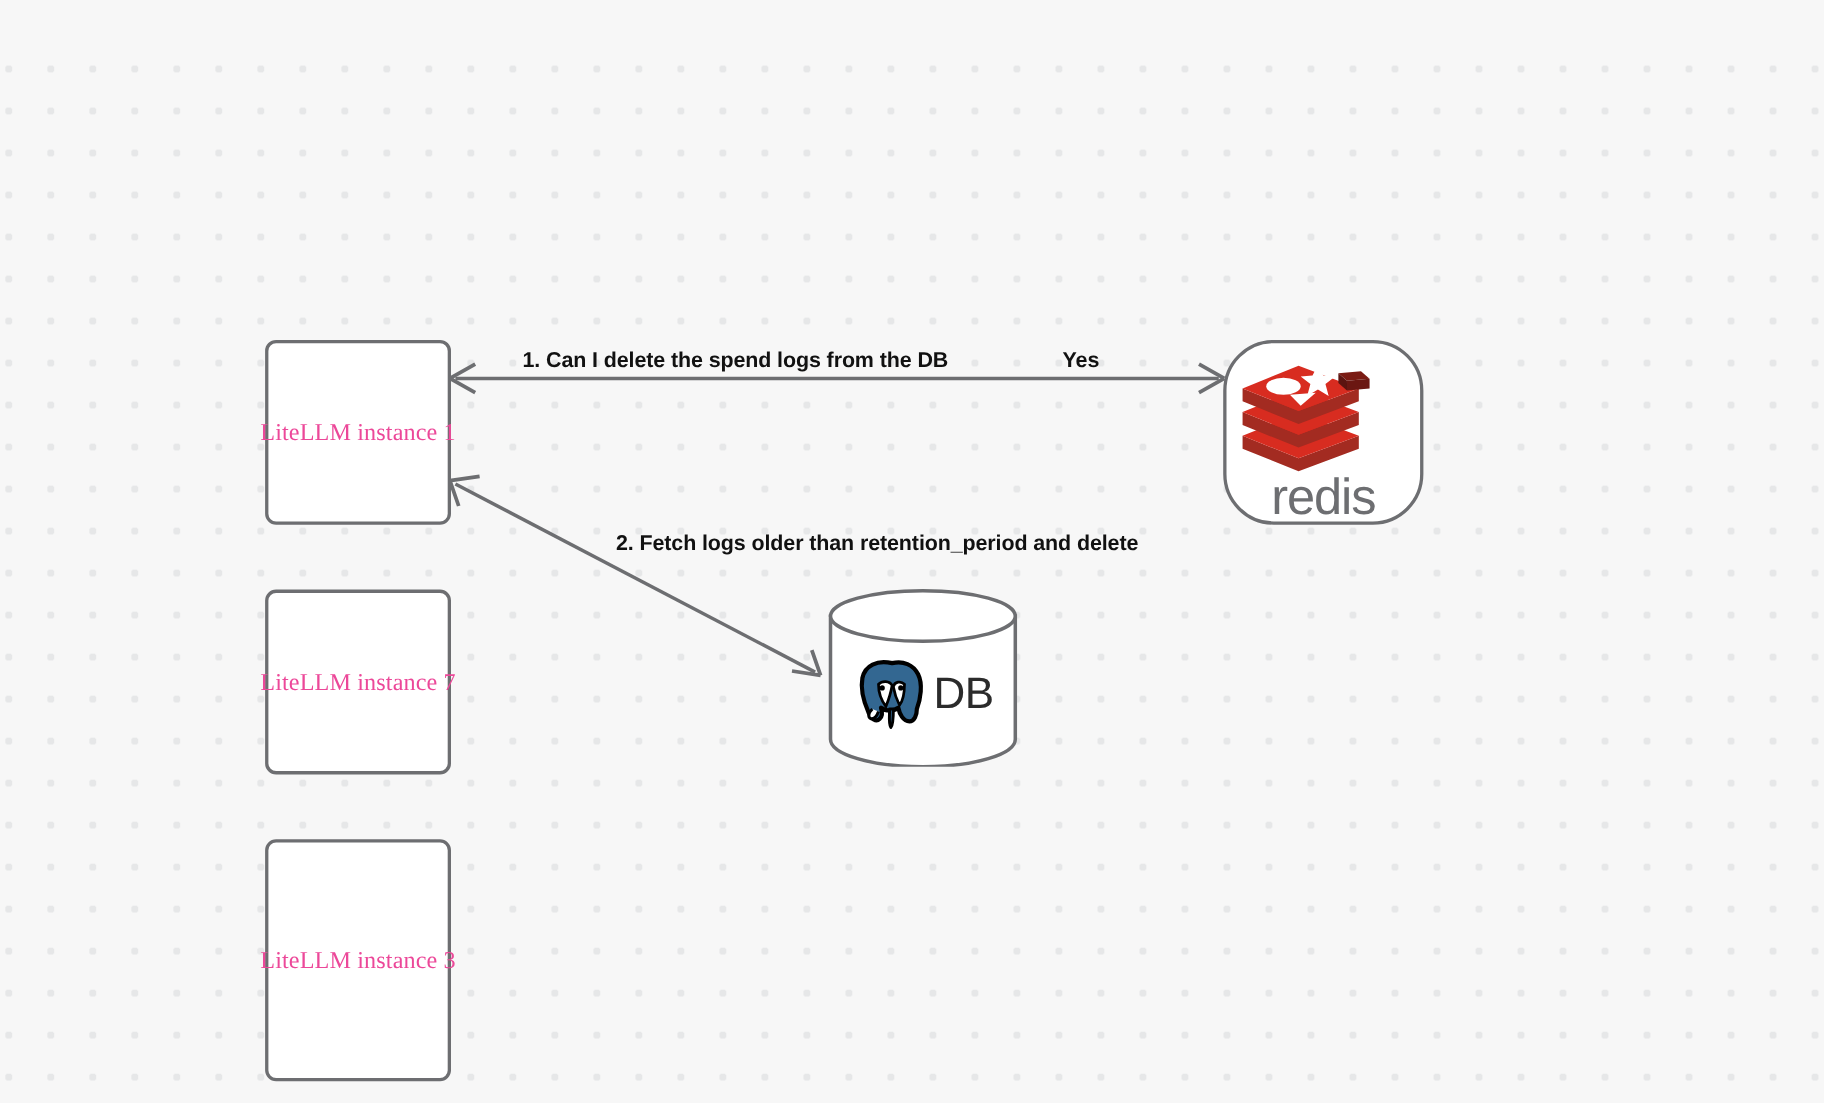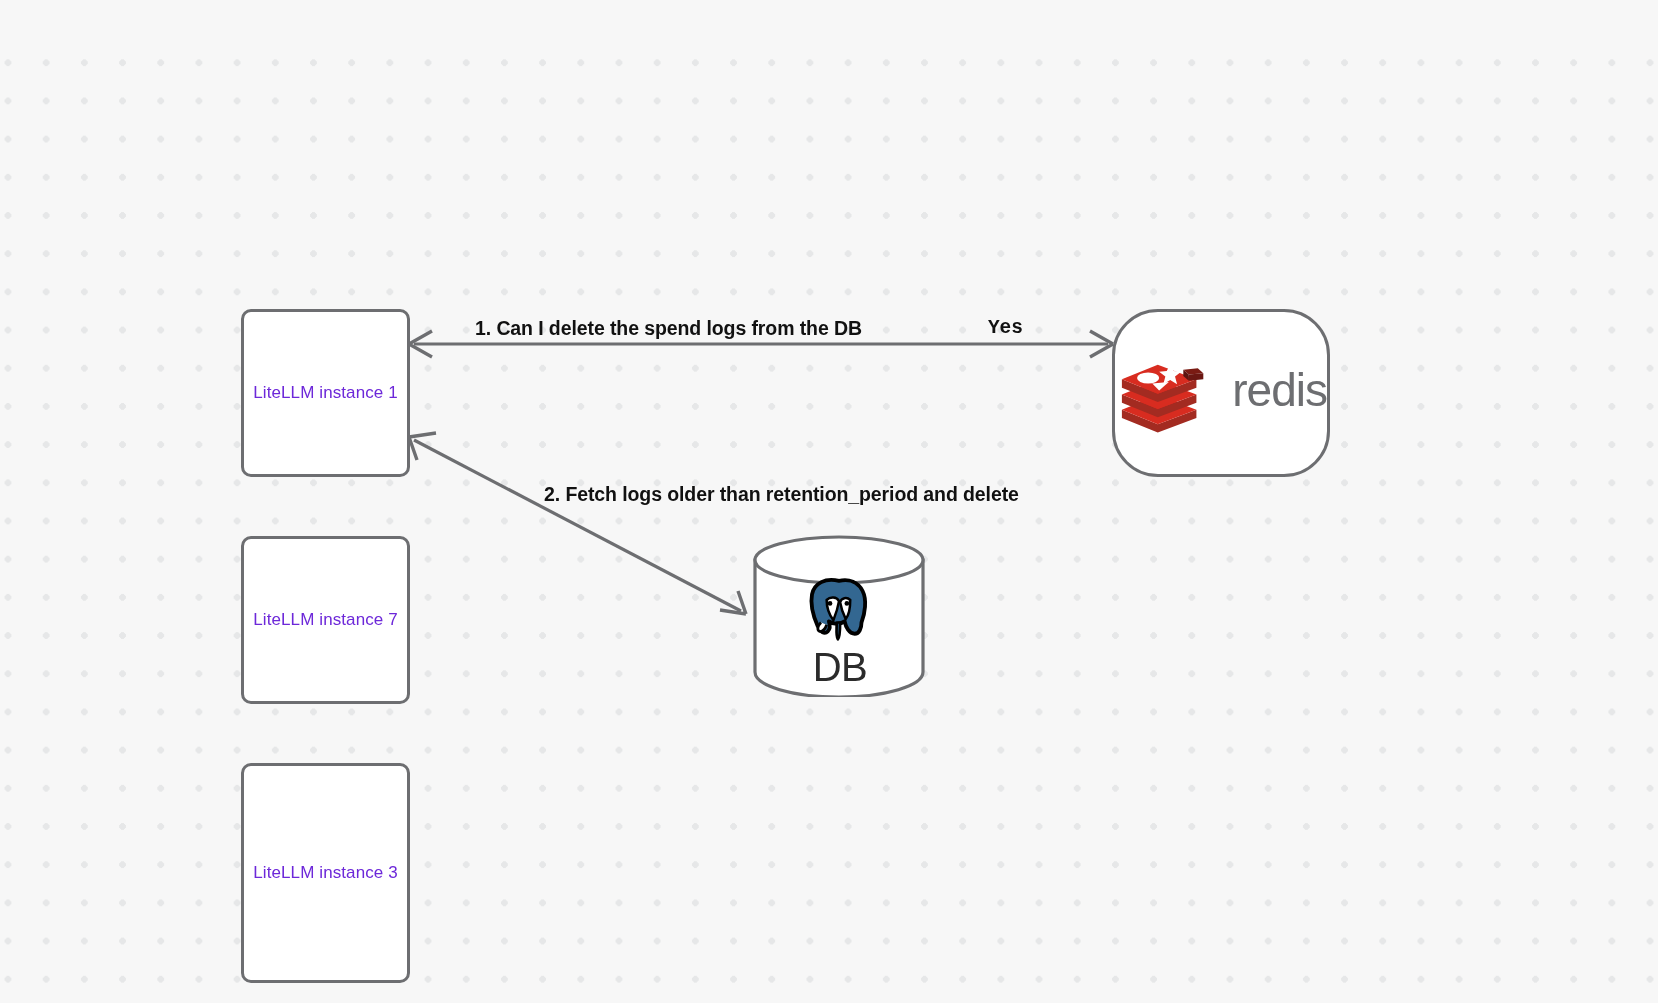--- a/index.html
+++ b/index.html
@@ -26,44 +26,44 @@
     background: #ffffff;
     border: 3px solid #6d6e71;
     border-radius: 10px;
     box-sizing: border-box;
     display: flex;
     align-items: center;
     justify-content: center;
     z-index: 3;
   }
   .node-label {
-    font-family: Liberation Sans, sans-serif;
-    font-size: 17px;
-    color: #6d28d9;
+    font-family: Liberation Serif, serif;
+    font-size: 22px;
+    color: #ec4899;
     letter-spacing: .1px;
     white-space: nowrap;
   }
 
   #box-instance-1 { left: 241px; top: 261px;  width: 169px; height: 168px; }
   #box-instance-2 { left: 241px; top: 488px;  width: 169px; height: 168px; }
   #box-instance-3 { left: 241px; top: 715px;  width: 169px; height: 220px; }
 
   
   #redis-node {
     position: absolute;
     left: 1112px;
     top: 261px;
-    width: 218px;
+    width: 182px;
     height: 168px;
     background: #ffffff;
     border: 3px solid #6d6e71;
     border-radius: 46px;
     box-sizing: border-box;
     display: flex;
-    flex-direction: row;
+    flex-direction: column;
     align-items: center;
     justify-content: center;
     z-index: 3;
   }
   #redis-logo { display: block; }
 
   
   #db-node {
     position: absolute;
     left: 752px;
@@ -76,21 +76,20 @@
   #db-inner {
     position: absolute;
     left: 0; top: 0;
     width: 174px;
     height: 162px;
     display: flex;
     align-items: center;
     justify-content: center;
     padding-top: 30px;
     box-sizing: border-box;
-    flex-direction: column;
   }
   #db-label {
     font-family: "Liberation Sans", sans-serif;
     font-size: 40px;
     color: #2b2b2b;
     letter-spacing: -.5px;
     margin-left: 2px;
   }
 
   
@@ -108,22 +107,22 @@
     position: absolute;
     font-family: "Liberation Sans", sans-serif;
     font-weight: bold;
     font-size: 19.5px;
     color: #111111;
     white-space: nowrap;
     z-index: 4;
     letter-spacing: -.1px;
   }
   #label-step-1 { left: 475px; top: 269px; }
-  #label-yes    { left: 988px; top: 269px; font-family: Liberation Mono, monospace; }
-  #label-step-2 { left: 544px; top: 435px; }
+  #label-yes    { left: 966px; top: 269px; }
+  #label-step-2 { left: 560px; top: 435px; }
 </style>
 </head>
 <body>
 
 <div id="canvas">
 
   <svg id="edges" width="1658" height="1003" viewBox="0 0 1658 1003" xmlns="http://www.w3.org/2000/svg">
 
     <g>
       <line x1="414" y1="296" x2="1108" y2="296" stroke="#6d6e71" stroke-width="3.2"></line>

